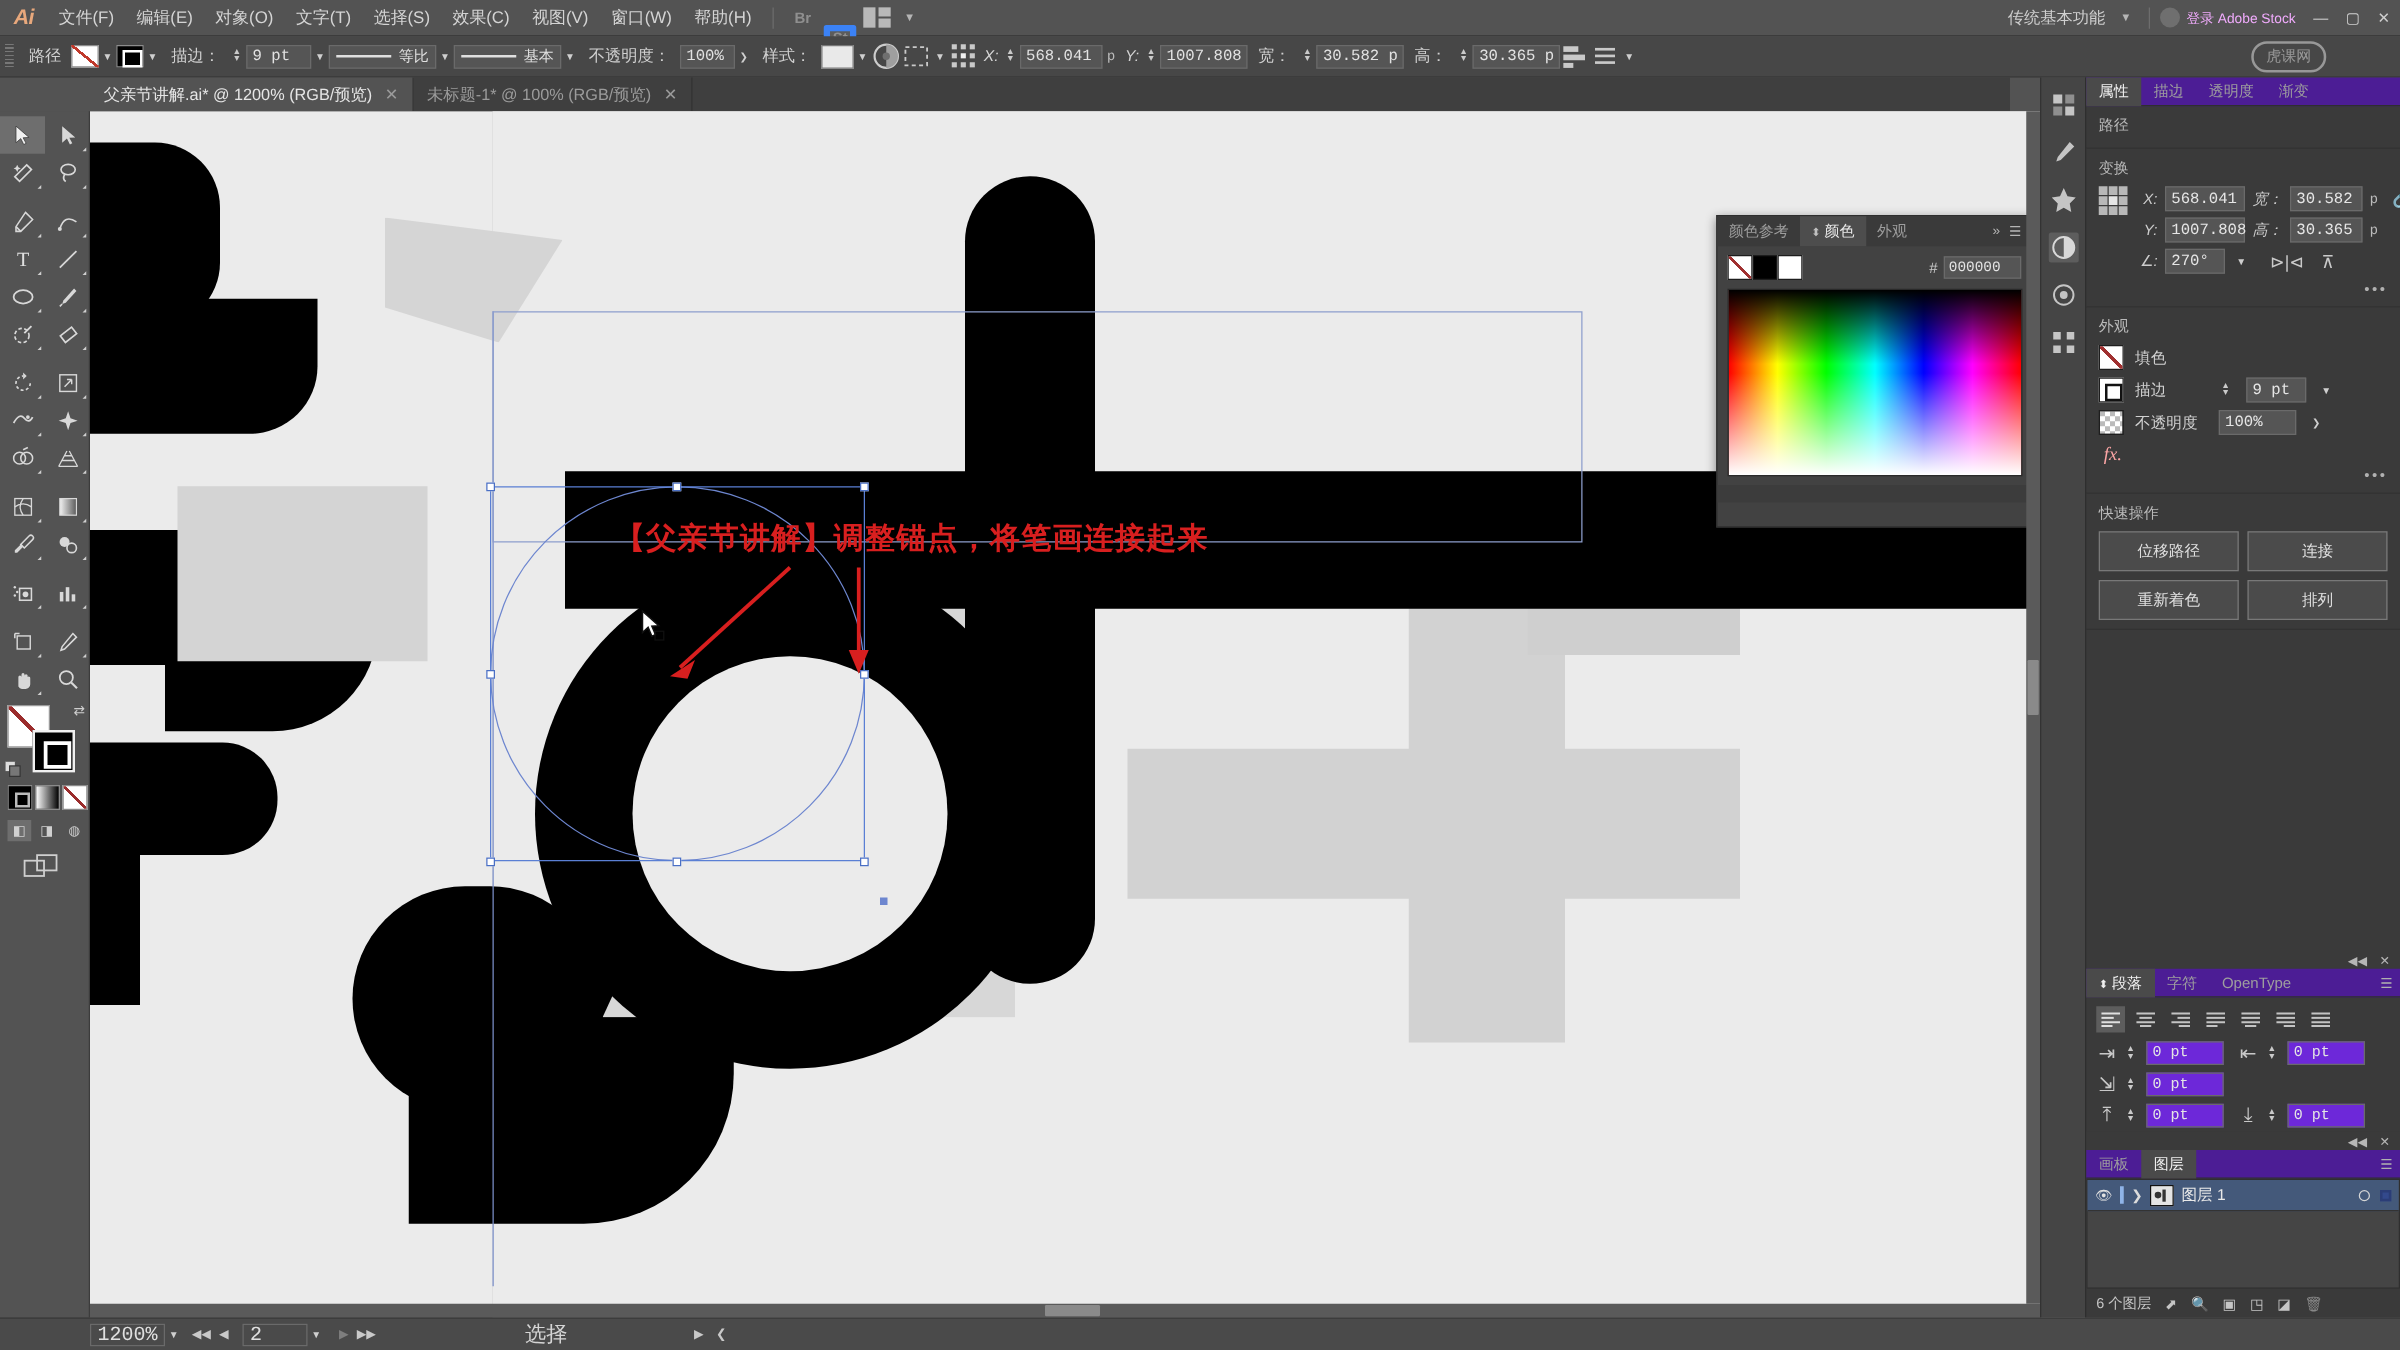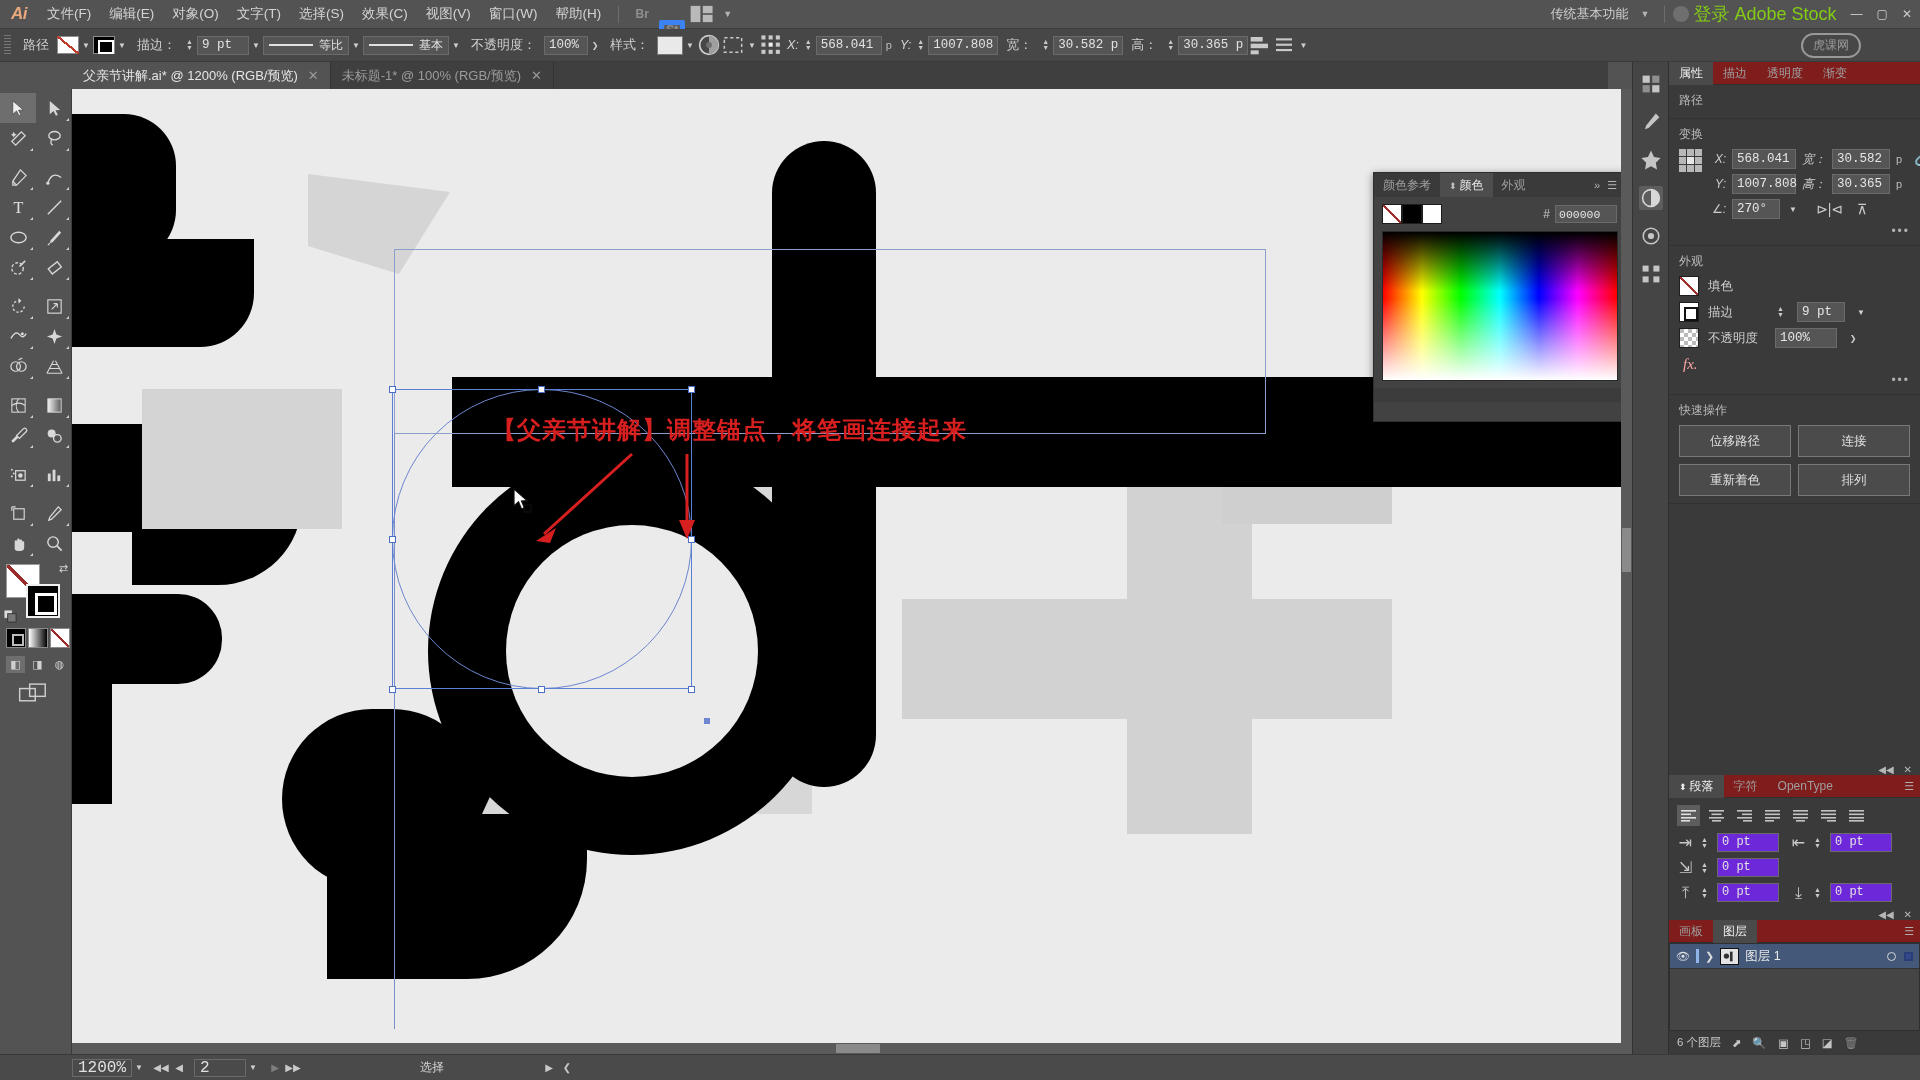--- a/index.html
+++ b/index.html
@@ -29,21 +29,21 @@
   }
   .mb-sep { width: 1px; height: 17px; background: #6d6d6d; margin: 0 8px; }
   .mb-icon {
     width: 26px; height: 20px; display: flex; align-items: center; justify-content: center;
     color: #8f8f8f; font-size: 12px; font-weight: bold; margin: 0 2px;
   }
   .mb-icon.boxed { border: 5px solid #3b82f6; border-radius: 2px; background: #5c5c5c; margin-top: 32px; }
   .mb-right { margin-left: auto; display: flex; align-items: center; padding-right: 8px; }
   .ws-label { color: #cfcfcf; font-size: 13px; padding: 0 6px; }
   .chev { color: #b5b5b5; font-size: 9px; padding: 0 6px; }
-  .cc-login { display: flex; align-items: center; color: #84cc16; font-size: 18px; gap: 5px; }
+  .cc-login { display: flex; align-items: center; color: #f0abfc; font-size: 11px; gap: 5px; }
   .cc-badge {
     width: 16px; height: 16px; border-radius: 50%; background: #6f6f6f;
     display: inline-block;
   }
   .win-btns { display: flex; align-items: center; gap: 14px; margin-left: 14px; color: #cfcfcf; font-size: 12px; }
 
   
   .controlbar {
     position: absolute; top: 29px; left: 0; width: 1920px; height: 33px;
     background: #474747; display: flex; align-items: center;
@@ -195,21 +195,21 @@
     display:flex; flex-direction:column;
   }
   .dock-strip {
     position:absolute; top: 62px; right: 252px; width: 36px; bottom: 26px;
     background:#454545; border-left:1px solid #333;
     display:flex; flex-direction:column; align-items:center; padding-top:10px; gap:14px;
   }
   .ds-icon { width:24px;height:24px;display:flex;align-items:center;justify-content:center;color:#c5c5c5; }
   .ds-icon.sel { background:#5d5d5d; border-radius:2px; }
 
-  .panel-tabs { display:flex; align-items:center; height:23px; background:#7f1d1d; border-bottom:1px solid #2f2f2f; }
+  .panel-tabs { display:flex; align-items:center; height:23px; background:#4c1d95; border-bottom:1px solid #2f2f2f; }
   .ptab { padding:0 10px; height:23px; line-height:23px; font-size:12px; color:#9e9e9e; cursor:pointer; }
   .ptab.active { background:#4a4a4a; color:#efefef; }
   .ptab-right { margin-left:auto; padding-right:6px; color:#b0b0b0; font-size:11px; display:flex; gap:8px; }
 
   .psec { padding: 7px 10px; border-bottom:1px solid #323232; }
   .psec-title { color:#b9b9b9; font-size:12px; margin-bottom:6px; }
   .ref-grid {
     width: 24px; height:24px; display:grid; grid-template-columns:repeat(3,7px);
     grid-template-rows:repeat(3,7px); gap:1px;
   }
@@ -261,21 +261,21 @@
     position:absolute; left:0; bottom:0; width:1920px; height:26px;
     background:#4a4a4a; border-top:1px solid #383838;
     display:flex; align-items:center; padding-left: 72px;
   }
   .sb-field {
     background:#4a4a4a; border:1px solid #6a6a6a; color:#e0e0e0; height:18px; line-height:16px;
     font-size:16px; padding:0 5px; font-family:"Liberation Mono",monospace; min-width:56px;
   }
   .sb-btn { width:18px;height:18px;display:flex;align-items:center;justify-content:center;color:#c9c9c9;font-size:10px;cursor:pointer; }
   .sb-btn.dim { color:#7e7e7e; }
-  .sb-text { color:#d5d5d5; font-size:12px; }
+  .sb-text { color:#d5d5d5; font-size:17px; }
   .hscroll {
     position:absolute; left:72px; bottom:26px; right:288px; height:11px; background:#5a5a5a;
   }
   .hscroll .thumb { position:absolute; left:49%; width:44px; height:9px; top:1px; background:#8a8a8a; border-radius:1px; }
   .vscroll {
     position:absolute; right:288px; top:89px; bottom:37px; width:11px; background:#5a5a5a;
   }
   .vscroll .thumb { position:absolute; top:46%; height:44px; width:9px; left:1px; background:#8a8a8a; border-radius:1px; }
 
   .wm {

